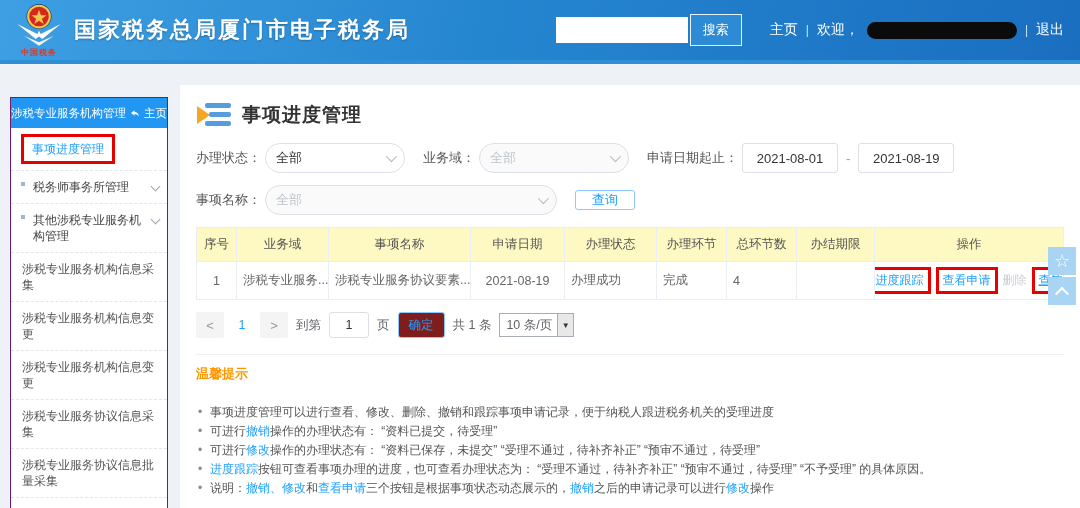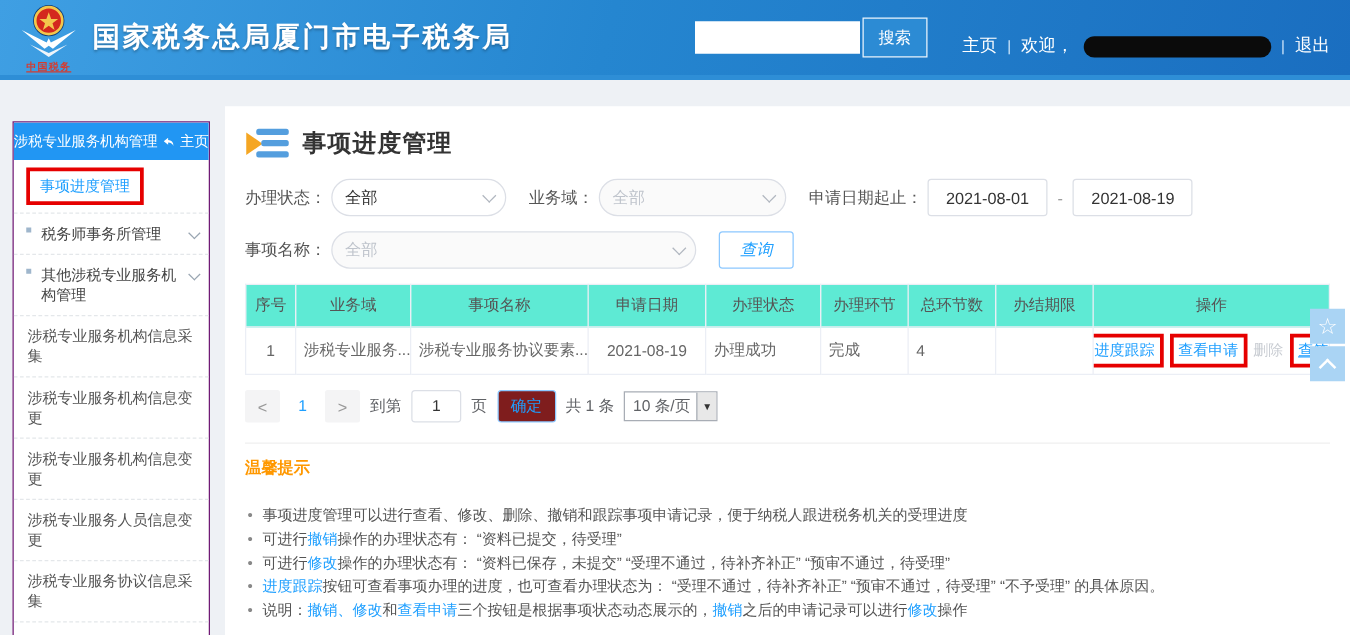--- a/index.html
+++ b/index.html
@@ -5,23 +5,23 @@
   * { margin:0; padding:0; box-sizing:border-box; }
   html,body { width:1080px; height:508px; }
   body { font-family:"Liberation Sans","DejaVu Sans",sans-serif; background:#eef1f5; overflow:hidden; }
   .page { position:relative; width:1080px; height:508px; background:#eef1f5; }
 
   
   .hdr { position:absolute; left:0; top:0; width:1080px; height:64px;
          background:linear-gradient(105deg,#3f9fe3 0%, #2586d0 45%, #1a6ec0 100%);
          display:flex; align-items:center; border-bottom:4px solid #2e8ed6; }
   .logo { width:58px; margin:0 6px 0 10px; text-align:center; }
-  .logo .calli { color:#d43c30; font-size:8px; font-weight:bold; letter-spacing:1px; margin-top:-3px;text-decoration:underline; }
+  .logo .calli { color:#d43c30; font-size:8px; font-weight:bold; letter-spacing:1px; margin-top:-3px; }
   .hdr-title { color:#fff; font-size:22px; font-weight:bold; letter-spacing:2px; text-shadow:0 1px 2px rgba(0,0,0,.25); }
-  .hdr-right { margin-left:auto; display:flex; align-items:flex-end; padding-right:16px; }
+  .hdr-right { margin-left:auto; display:flex; align-items:center; padding-right:16px; }
   .search-wrap { display:flex; align-items:center; margin-right:28px; }
   .search-input { width:132px; height:26px; border:none; background:#fff; padding:0 6px; font-size:12px; outline:none; }
   .search-btn { height:32px; padding:0 12px; margin-left:2px; background:#2c8bd4; border:1px solid #e8f2fb;
                 color:#fff; font-size:13px; cursor:pointer; }
   .hdr-links { display:flex; align-items:center; color:#fff; font-size:14px; gap:8px; white-space:nowrap; }
   .hdr-links a { color:#fff; text-decoration:none; cursor:pointer; }
   .sep { color:#cfe6fa; font-size:12px; }
   .redacted { display:inline-block; width:150px; height:17px; background:#0b0b0b; border-radius:9px; }
 
   
@@ -52,24 +52,24 @@
   .sel { border:1px solid #dcdfe6; border-radius:15px; height:30px; display:flex; align-items:center;
          justify-content:space-between; padding:0 10px; background:#fff; cursor:pointer; }
   .sel .val { color:#333; }
   .sel.disabled { background:#fafafa; }
   .sel.disabled .val { color:#bfc4cc; }
   .caret { width:8px; height:8px; border-right:1.5px solid #b0b6bf; border-bottom:1.5px solid #b0b6bf;
            transform:rotate(45deg) translateY(-2px); margin-left:10px; }
   .datebox { border:1px solid #dcdfe6; border-radius:3px; height:30px; width:96px; display:flex;
              align-items:center; justify-content:center; color:#333; background:#fff; cursor:text; }
   .query-btn { border:1px solid #8cc8ff; color:#1e9fff; background:#fff; border-radius:3px;
-               height:30px; padding:0 16px; font-size:13px; margin-left:18px; cursor:pointer;font-style:italic; }
+               height:20px; padding:0 16px; font-size:13px; margin-left:18px; cursor:pointer; }
 
   table { border-collapse:collapse; width:868px; table-layout:fixed; margin-top:4px; }
-  th { background:#5eead4; font-weight:normal; color:#555; }
+  th { background:#fef9c3; font-weight:normal; color:#555; }
   th,td { border:1px solid #ebeef5; font-size:12.5px; height:34px; padding:0 6px; }
   td { color:#666; height:38px; }
   th { text-align:center; }
   td { text-align:left; white-space:nowrap; overflow:hidden; }
   td.center { text-align:center; }
   .acts { display:flex; align-items:center; justify-content:center; gap:5px; white-space:nowrap; }
   .act { color:#1e9fff; font-size:12px; text-decoration:none; cursor:pointer; }
   .act.rb { border:3px solid #e60000; padding:2px 4px; }
   .act.disabled { color:#c8ccd2; cursor:default; }
   .act.ul { text-decoration:underline; }
@@ -142,21 +142,20 @@
       </svg>
       <a>主页</a>
     </div>
     <div id="side-list">
         <div class="side-item active"><span class="redbox">事项进度管理</span></div>
         <div class="side-item group"><span class="dot"></span>税务师事务所管理<span class="chev"></span></div>
         <div class="side-item group"><span class="dot"></span>其他涉税专业服务机构管理<span class="chev"></span></div>
         <div class="side-item sub">涉税专业服务机构信息采集</div>
         <div class="side-item sub">涉税专业服务机构信息变更</div>
         <div class="side-item sub">涉税专业服务机构信息变更</div>
-        <div class="side-item sub">涉税专业服务人员信息变更</div>
         <div class="side-item sub">涉税专业服务协议信息采集</div>
         <div class="side-item sub">涉税专业服务协议信息批量采集</div>
       </div>
   </div>
 
   <div class="main">
     <div class="title-row">
       <svg width="40" height="28" viewBox="0 0 40 28">
         <polygon points="1,5 1,23 14,14" fill="#f5a623"></polygon>
         <rect x="9" y="2" width="26" height="5" rx="2" fill="#549ede"></rect>

